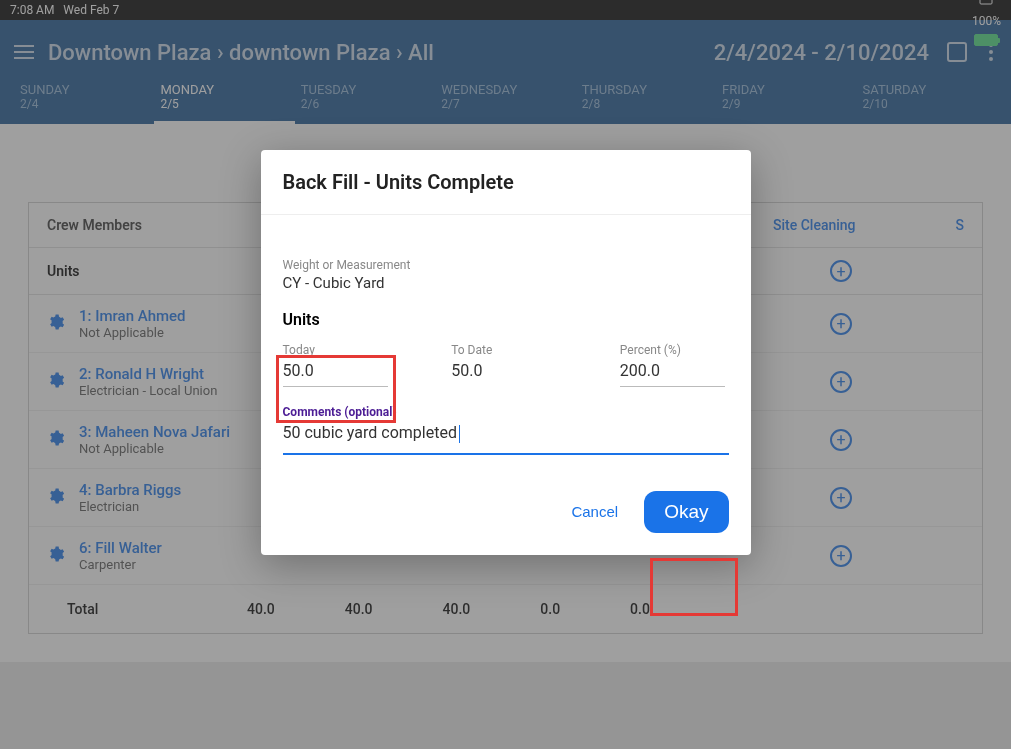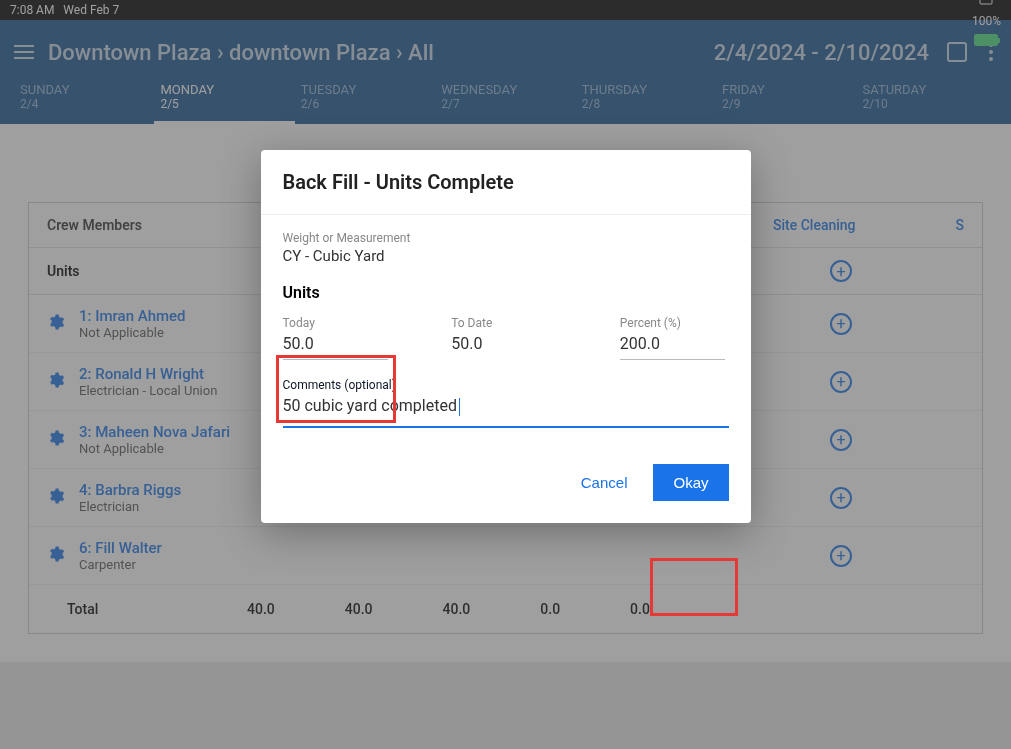--- a/index.html
+++ b/index.html
@@ -101,47 +101,47 @@
     .modal {
       position: absolute; top: 150px; left: 50%; transform: translateX(-50%);
       width: 490px; background: #fff; border-radius: 4px; z-index: 20;
       box-shadow: 0 10px 40px rgba(0,0,0,0.3);
     }
     .modal-title {
       padding: 20px 22px; font-size: 20px; font-weight: 600; color: #222;
       border-bottom: 1px solid #eee;
     }
     .modal-body { padding: 16px 22px; }
-    .field-label { font-size: 12px; color: #888; }
+    .field-label { font-size: 12px; color: #888; margin-top: 27px; }
     .field-value { font-size: 15px; color: #333; margin-top: 2px; }
     .section-title { font-size: 16px; font-weight: 600; margin: 18px 0 14px; }
     .input-row { display: flex; gap: 60px; margin-bottom: 18px; }
     .input-group { flex: 1; }
     .input-lbl { font-size: 12px; color: #888; }
     .input-val {
       font-size: 16px; color: #333; padding: 4px 0 6px;
       border-bottom: 1px solid #bbb; width: 105px;
     }
-    .input-lbl.active { color: #0f172a; }
+    .input-lbl.active { color: #4c1d95; font-weight: bold; }
     .comments-input {
       font-size: 16px; color: #333; padding: 4px 0 10px;
       border-bottom: 2px solid #1a73e8; width: 100%;
     }
     .cursor { display: inline-block; width: 1px; height: 18px; background: #1a73e8; vertical-align: middle; margin-left: 2px; }
     .modal-footer {
       display: flex; justify-content: flex-end; gap: 14px;
       padding: 20px 22px 22px; align-items: center;
     }
     .btn-cancel {
       color: #1a73e8; font-size: 15px; font-weight: 500;
       background: none; border: none; padding: 10px 12px; cursor: pointer;
     }
     .btn-okay {
-      background: #1a73e8; color: #fff; font-size: 15px; font-weight: 500;
-      border: none; padding: 10px 20px; border-radius: 0; cursor: pointer;
+      background: #1a73e8; color: #fff; font-size: 19px; font-weight: 500;
+      border: none; padding: 10px 20px; border-radius: 12px; cursor: pointer;
     }
     .highlight-box {
       position: absolute; border: 3px solid #e53935; pointer-events: none; z-index: 30;
     }
     .hl-today { top: 355px; left: 276px; width: 120px; height: 68px; }
     .hl-okay { top: 558px; left: 650px; width: 88px; height: 58px; }
   </style>
 </head>
 <body>
 

